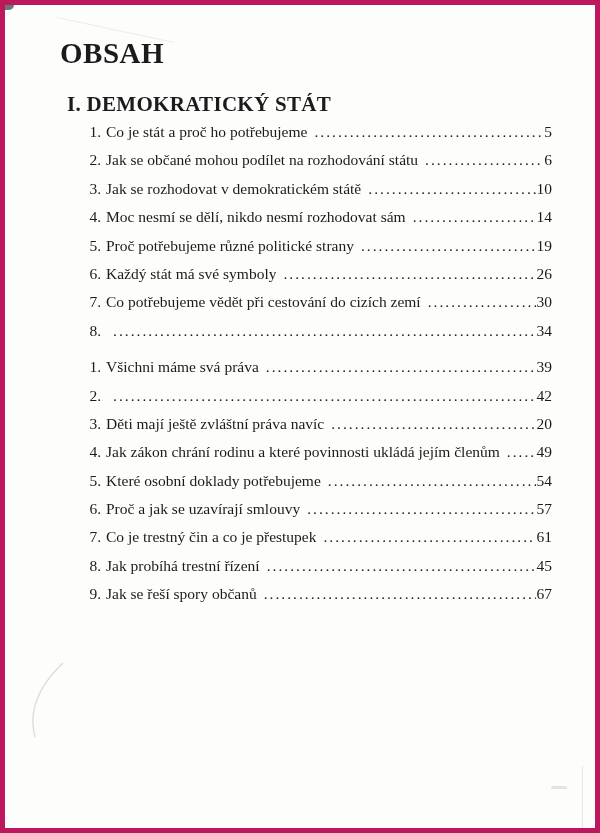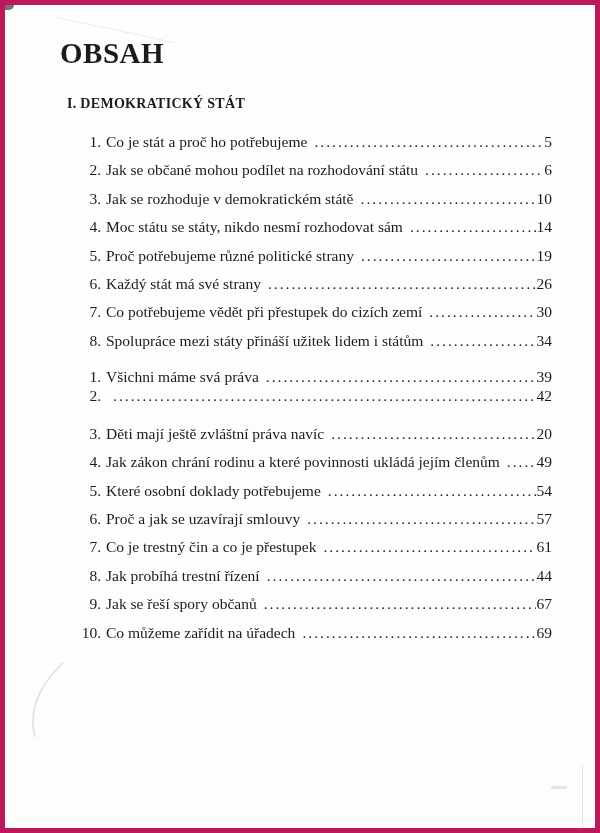--- a/index.html
+++ b/index.html
@@ -15,31 +15,31 @@
   }
   .content{padding:32px 43px 0 55px;}
   .page-title{
     font-size:29px;font-weight:bold;letter-spacing:0.5px;
     margin:0;line-height:32px;
   }
   .section{margin:0;}
   .section-i{margin-top:24px;}
   .section-ii{margin-top:8px;}
   .section-heading{
-    font-size:14px;font-weight:bold;letter-spacing:0.3px;
+    font-size:21px;font-weight:bold;letter-spacing:0.3px;
     margin:0 0 3px 7px;line-height:22px;
   }
   .toc{margin-left:14px;}
   .toc-row{
     display:flex;align-items:baseline;
     font-size:15.5px;line-height:28.4px;height:28.4px;
     white-space:nowrap;
   }
   .toc-num{flex:none;width:27px;text-align:right;margin-right:5px;}
-  .toc-title{flex:0 1 auto;overflow:hidden;margin-top:10px;}
+  .toc-title{flex:0 1 auto;overflow:hidden;}
   .leader{
     flex:1 1 8px;min-width:8px;overflow:hidden;
     margin:0 1px 0 7px;letter-spacing:2px;
     color:#222;
   }
   .leader::after{
     content:"..................................................................................................................................";
   }
   .toc-page{flex:none;text-align:right;}
   
@@ -82,51 +82,50 @@
           <span class="toc-page">5</span>
         </div>
         <div class="toc-row">
           <span class="toc-num">2.</span>
           <span class="toc-title">Jak se občané mohou podílet na rozhodování státu</span>
           <span class="leader"></span>
           <span class="toc-page">6</span>
         </div>
         <div class="toc-row">
           <span class="toc-num">3.</span>
-          <span class="toc-title">Jak se rozhoduje v demokratickém státě</span>
+          <span class="toc-title">Jak se rozhodovat v demokratickém státě</span>
           <span class="leader"></span>
           <span class="toc-page">10</span>
         </div>
         <div class="toc-row">
           <span class="toc-num">4.</span>
-          <span class="toc-title">Moc státu se státy, nikdo nesmí rozhodovat sám</span>
+          <span class="toc-title">Moc nesmí se dělí, nikdo nesmí rozhodovat sám</span>
           <span class="leader"></span>
           <span class="toc-page">14</span>
         </div>
         <div class="toc-row">
           <span class="toc-num">5.</span>
           <span class="toc-title">Proč potřebujeme různé politické strany</span>
           <span class="leader"></span>
           <span class="toc-page">19</span>
         </div>
         <div class="toc-row">
           <span class="toc-num">6.</span>
-          <span class="toc-title">Každý stát má své strany</span>
+          <span class="toc-title">Každý stát má své symboly</span>
           <span class="leader"></span>
           <span class="toc-page">26</span>
         </div>
         <div class="toc-row">
           <span class="toc-num">7.</span>
-          <span class="toc-title">Co potřebujeme vědět při přestupek do cizích zemí</span>
+          <span class="toc-title">Co potřebujeme vědět při cestování do cizích zemí</span>
           <span class="leader"></span>
           <span class="toc-page">30</span>
         </div>
         <div class="toc-row">
           <span class="toc-num">8.</span>
-          <span class="toc-title">Spolupráce mezi státy přináší užitek lidem i státům</span>
           <span class="leader"></span>
           <span class="toc-page">34</span>
         </div>
       </div>
     </div>
 
     <div class="section section-ii">
       <div class="toc">
         <div class="toc-row">
           <span class="toc-num">1.</span>
@@ -166,33 +165,27 @@
         <div class="toc-row">
           <span class="toc-num">7.</span>
           <span class="toc-title">Co je trestný čin a co je přestupek</span>
           <span class="leader"></span>
           <span class="toc-page">61</span>
         </div>
         <div class="toc-row">
           <span class="toc-num">8.</span>
           <span class="toc-title">Jak probíhá trestní řízení</span>
           <span class="leader"></span>
-          <span class="toc-page">44</span>
+          <span class="toc-page">45</span>
         </div>
         <div class="toc-row">
           <span class="toc-num">9.</span>
           <span class="toc-title">Jak se řeší spory občanů</span>
           <span class="leader"></span>
           <span class="toc-page">67</span>
-        </div>
-        <div class="toc-row">
-          <span class="toc-num">10.</span>
-          <span class="toc-title">Co můžeme zařídit na úřadech</span>
-          <span class="leader"></span>
-          <span class="toc-page">69</span>
         </div>
       </div>
     </div>
   </div>
 
   <svg class="scratch-curve" width="54" height="86" viewBox="0 0 54 86" aria-hidden="true">
     <path d="M12,80 Q2,42 40,6" fill="none" stroke="#c2c2c2" stroke-width="1.4"></path>
   </svg>
   <div class="edge-line"></div>
   <div class="smudge"></div>

